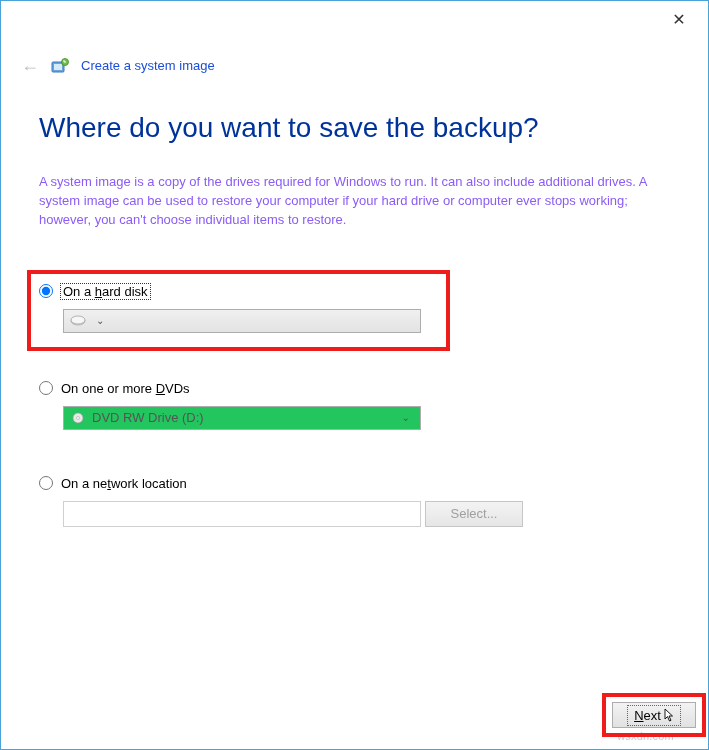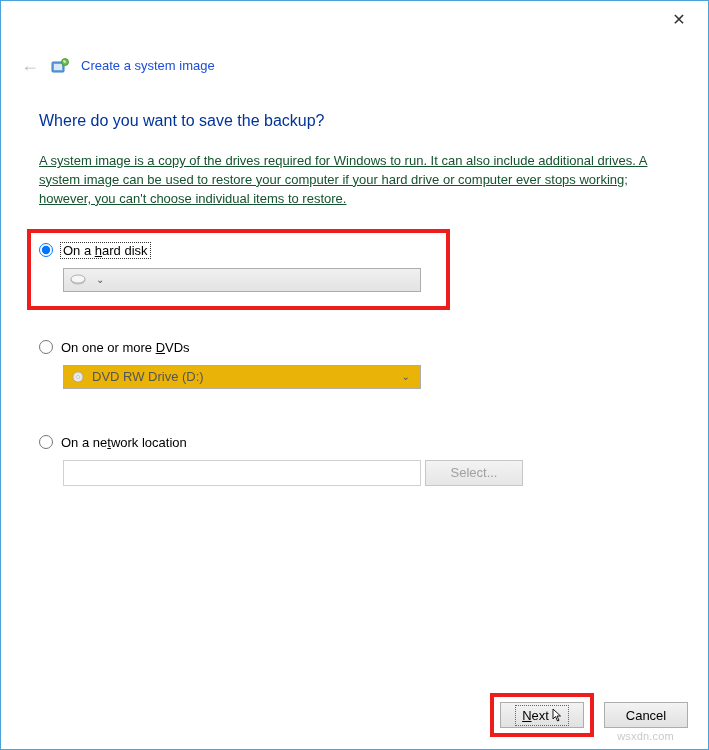--- a/index.html
+++ b/index.html
@@ -47,31 +47,30 @@
     }
     .app-title {
       font-size: 13px;
       color: #1d4ed8;
     }
     .content {
       padding: 30px 38px 0 38px;
     }
     .heading {
       color: #003399;
-      font-size: 16px;
+      font-size: 28px;
       font-weight: normal;
-      margin-bottom: 22px;
+      margin-bottom: 29px;
     }
     .description {
       font-size: 13px;
-      color: #14532d;
+      color: #8b5cf6;
       line-height: 1.45;
-      margin-bottom: 20px;
+      margin-bottom: 40px;
       max-width: 620px;
-      text-decoration: underline;
     }
     .option-group {
       margin-bottom: 46px;
     }
     .option-group.highlight {
       border: 4px solid #ef1c1c;
       padding: 10px 8px 14px 8px;
       margin-left: -12px;
       margin-right: 220px;
       margin-bottom: 30px;
@@ -103,21 +102,21 @@
       background: linear-gradient(#f0f0f0, #e3e3e3);
       border: 1px solid #adadad;
       display: flex;
       align-items: center;
       margin-left: 24px;
       padding: 0 6px;
       font-size: 13px;
       position: relative;
     }
     .dropdown.disabled {
-      background: #eab308;
+      background: #22c55e;
       color: #555;
     }
     .dd-icon {
       width: 16px;
       height: 12px;
       margin-right: 6px;
       flex-shrink: 0;
     }
     .dd-text { flex: 1; color: #000; }
     .dd-text.dim { color: #555; }
@@ -145,21 +144,21 @@
       height: 26px;
       background: linear-gradient(#f3f3f3,#e6e6e6);
       border: 1px solid #c6c6c6;
       color: #a0a0a0;
       font-size: 13px;
       cursor: default;
     }
     .footer {
       position: absolute;
       bottom: 12px;
-      right: 20px;
+      right: 2px;
       display: flex;
       gap: 10px;
       align-items: center;
     }
     .btn {
       width: 84px;
       height: 26px;
       background: linear-gradient(#f3f3f3,#e1e1e1);
       border: 1px solid #adadad;
       font-size: 13px;
@@ -276,16 +275,15 @@
       <span class="next-inner">
         <span><span class="underline-char">N</span><span>ext</span></span>
         <span class="cursor-arrow">
           <svg width="10" height="14" viewBox="0 0 10 14">
             <path d="M1 1 L1 11 L3.5 8.5 L5.5 13 L7 12.3 L5 8 L8.5 8 Z" fill="#fff" stroke="#000" stroke-width="0.9"></path>
           </svg>
         </span>
       </span>
     </button>
   </div>
-  <button class="btn">Cancel</button>
 </div>
 
 <div class="watermark">wsxdn.com</div>
 
 </body></html>

